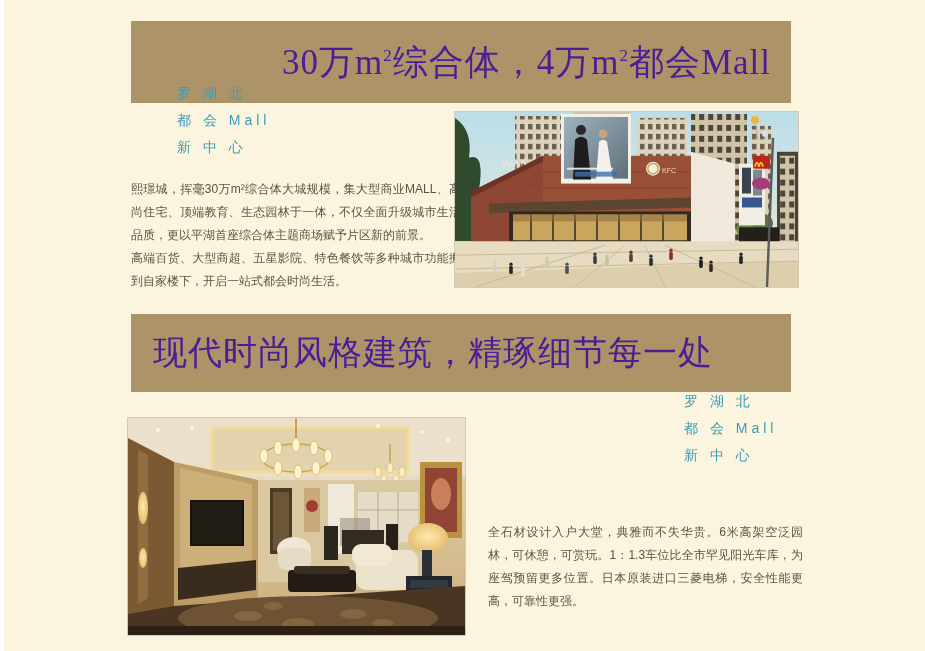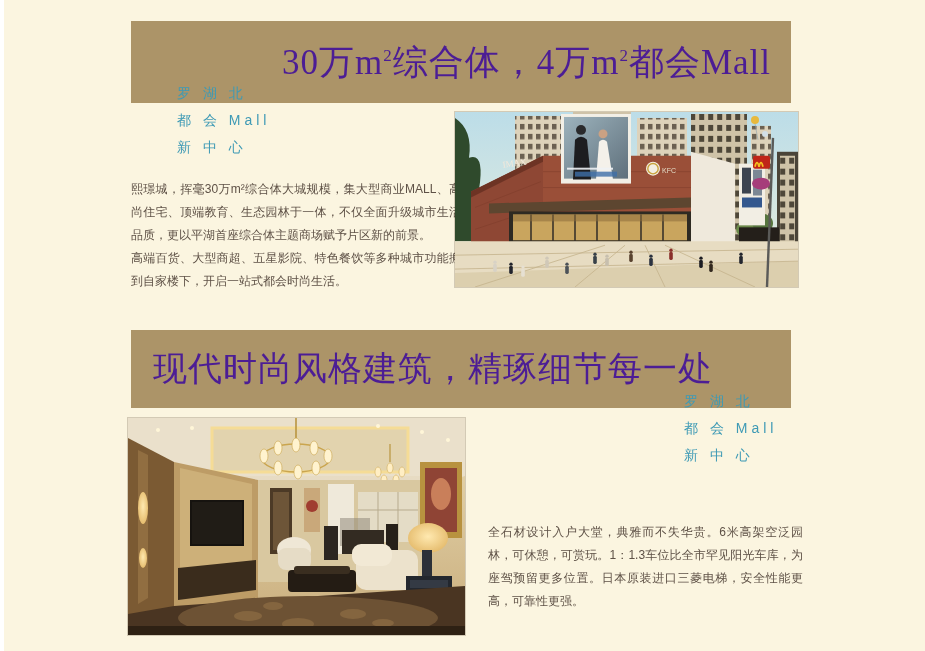--- a/index.html
+++ b/index.html
@@ -8,21 +8,21 @@
   .page{position:absolute;left:0;top:0;width:925px;height:651px;background:#fbf5e0;}
   .edge-strip{position:absolute;left:0;top:0;width:4px;height:651px;background:#ffffff;}
 
   .banner{position:absolute;background:#ac9468;display:flex;align-items:center;}
   .banner-title{font-family:"Liberation Serif","DejaVu Serif",serif;color:#4c1d95;
                 font-size:35px;letter-spacing:1px;white-space:nowrap;}
   .banner-title sup{font-size:17px;vertical-align:super;line-height:0;}
 
   #banner1{left:131px;top:21px;width:660px;height:82px;justify-content:flex-end;padding-right:0;}
   #banner1 .banner-title{margin-right:20px;}
-  #banner2{left:131px;top:330px;width:660px;height:78px;justify-content:flex-start;}
+  #banner2{left:131px;top:314px;width:660px;height:78px;justify-content:flex-start;}
   #banner2 .banner-title{margin-left:22px;font-size:34px;}
 
   .tagline{position:absolute;color:#3e9ab5;font-size:14px;line-height:27px;
            letter-spacing:4px;white-space:nowrap;}
   #tagline1{left:177px;top:80px;}
   #tagline2{left:684px;top:388px;}
 
   .body-text{position:absolute;color:#5e5146;font-size:12px;line-height:23px;
              text-align:justify;}
   .body-text p{margin:0;}

